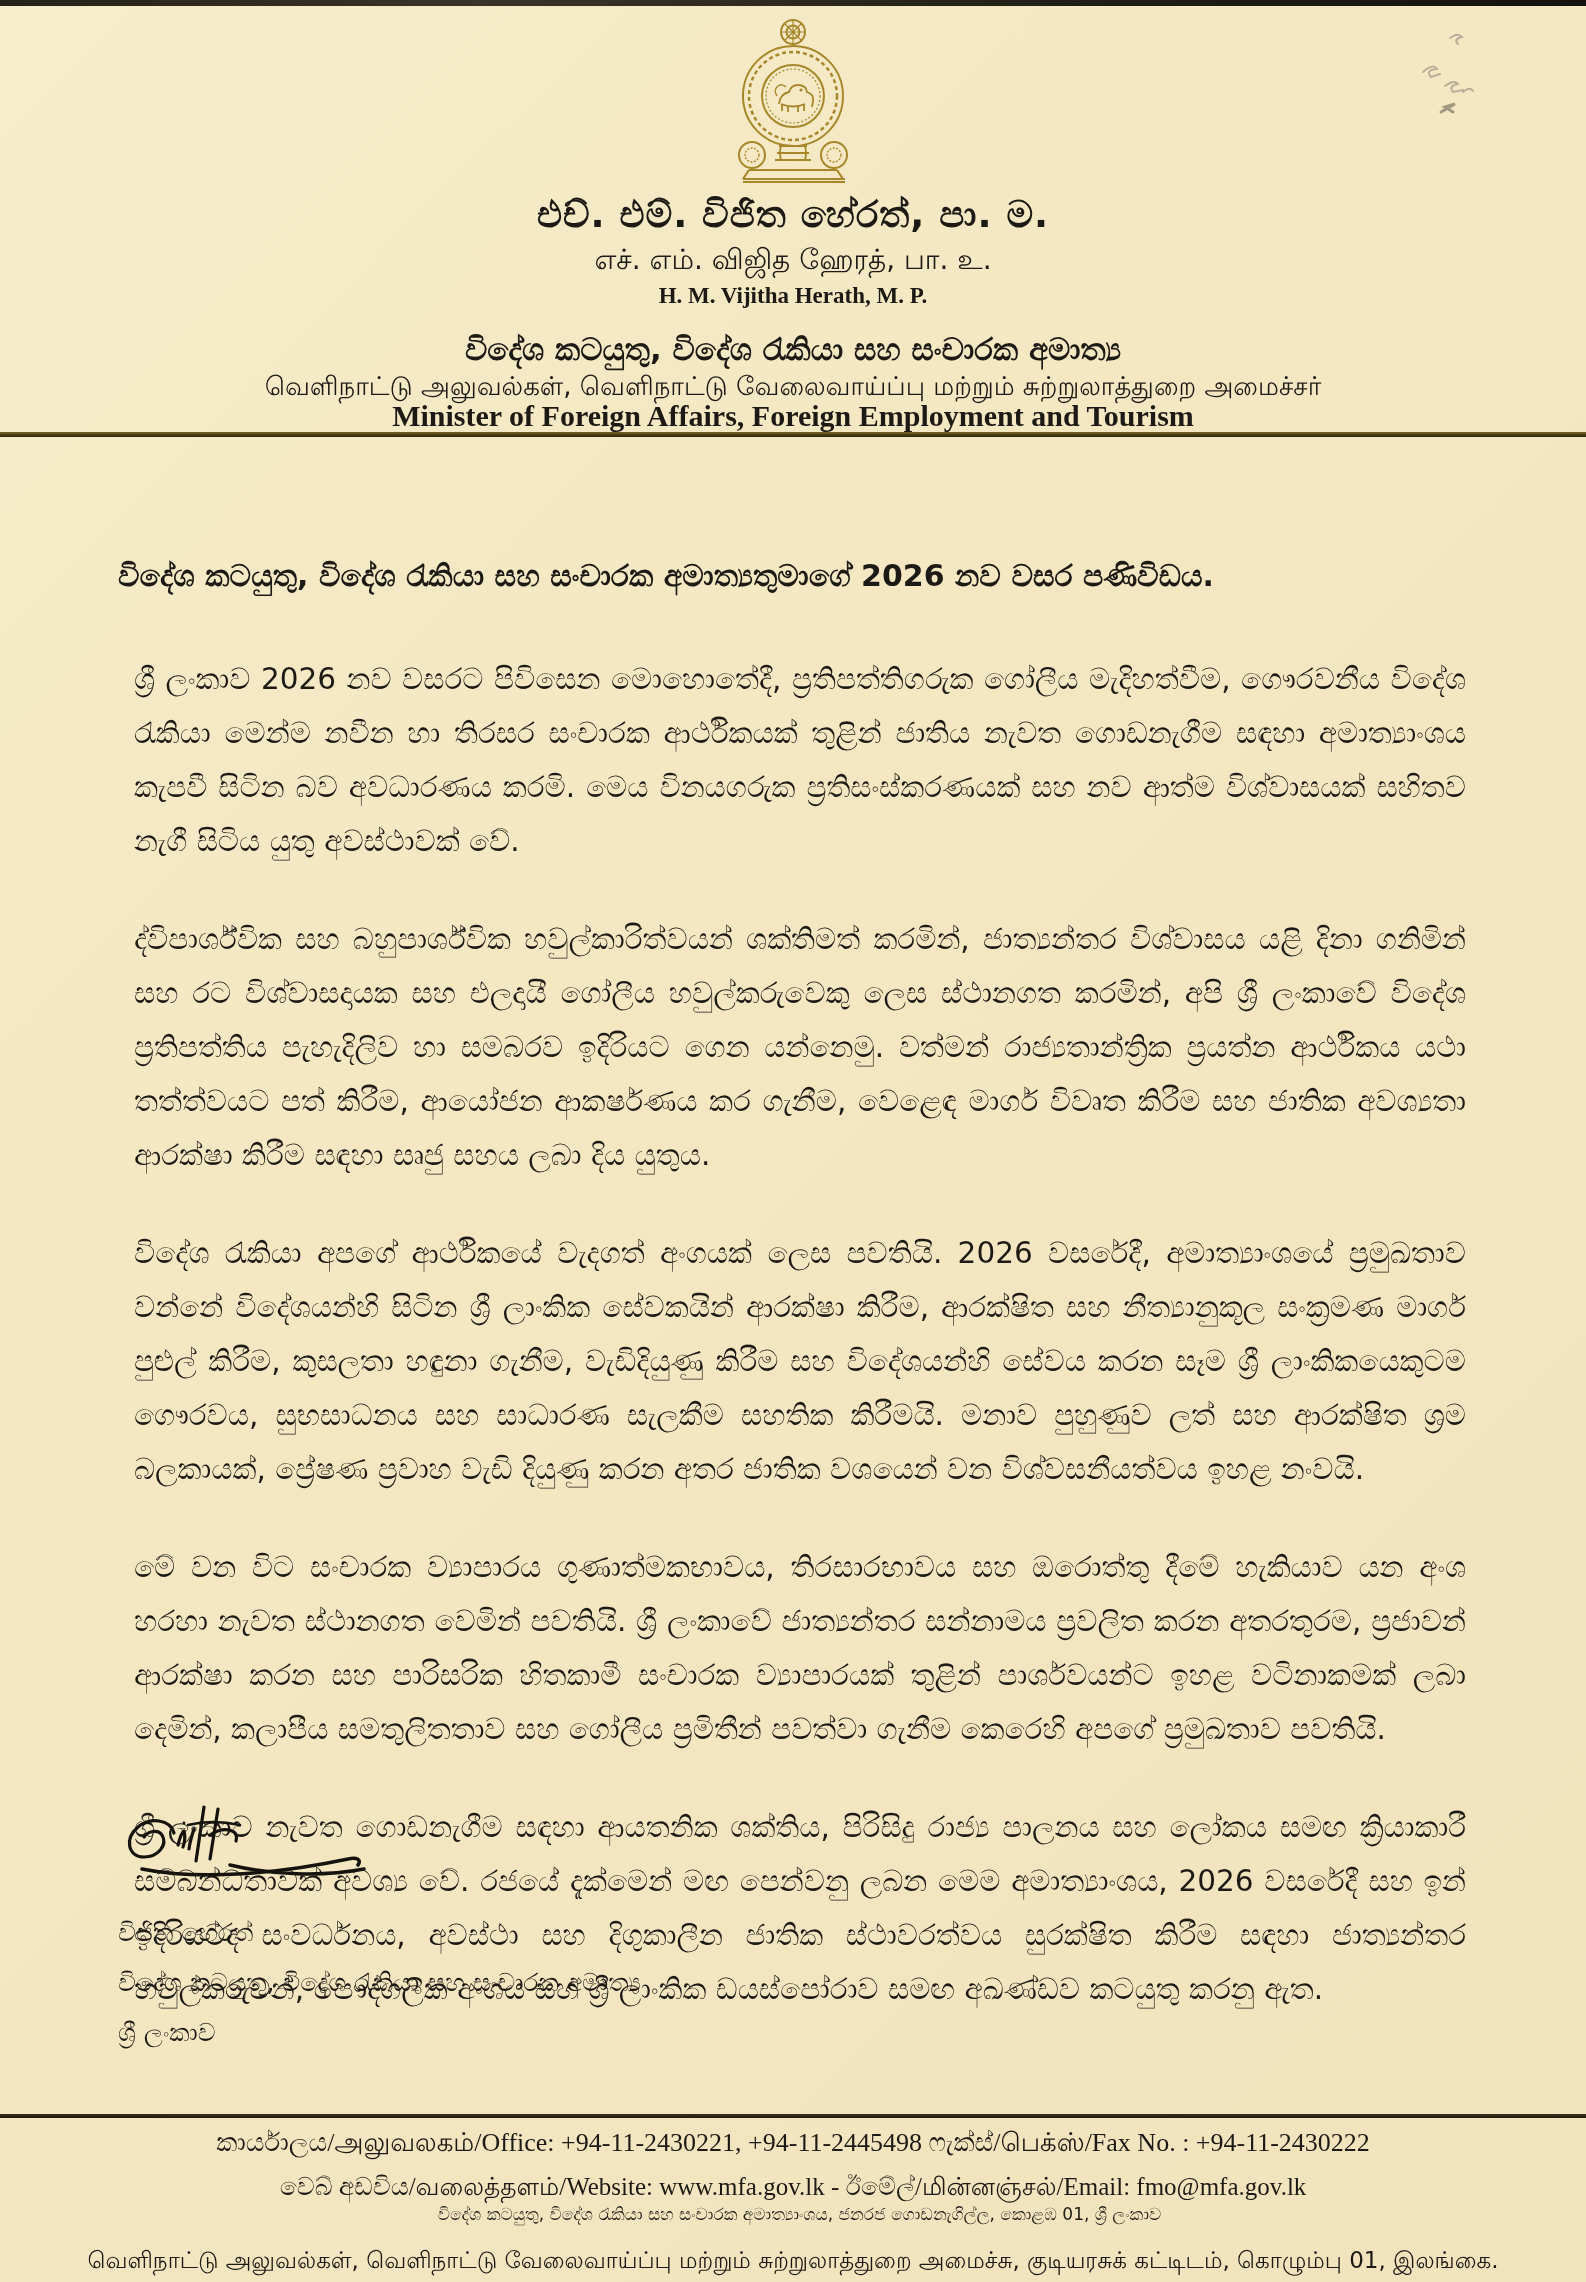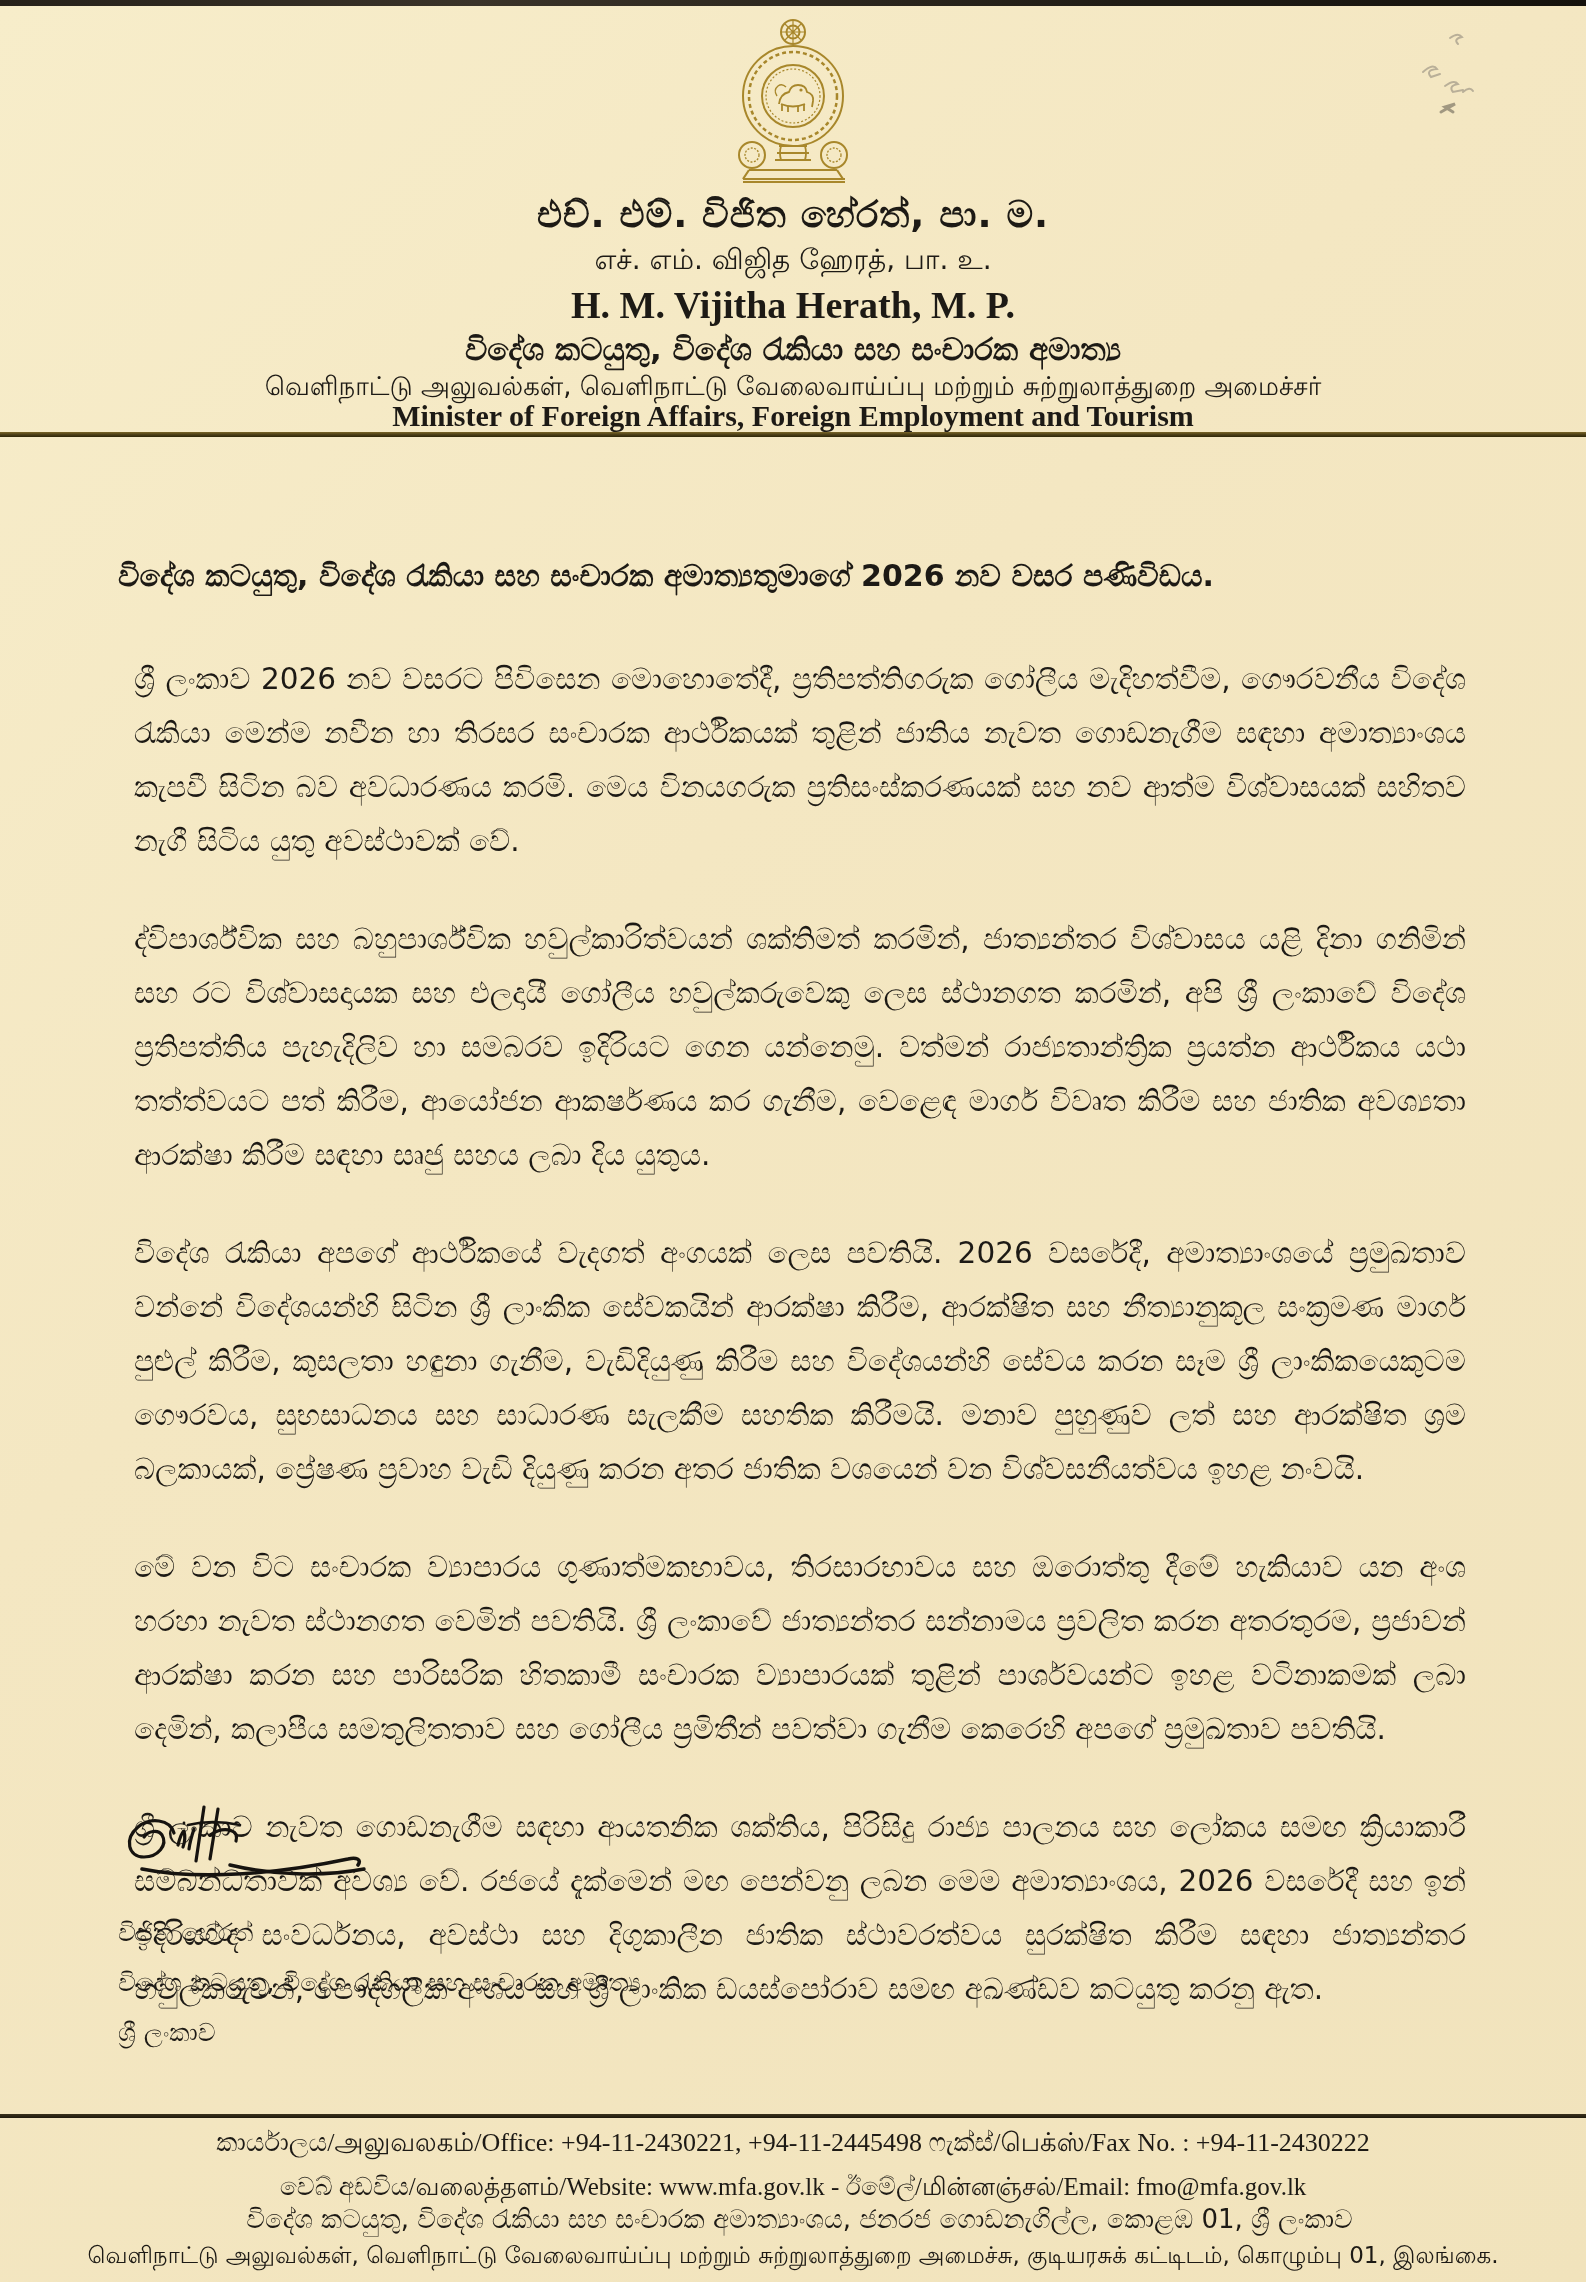--- a/index.html
+++ b/index.html
@@ -16,21 +16,21 @@
     position:absolute; top:0; left:0; width:100%; height:6px;
     background:linear-gradient(90deg,#26211a 0%, #3a3329 30%, #211d16 70%, #15120d 100%);
   }
   .emblem-wrap {
     position:absolute; top:16px; left:50%; transform:translateX(-50%);
     width:136px; height:172px;
   }
   .header-line { position:absolute; left:0; width:100%; text-align:center; white-space:nowrap; }
   .name-si { top:193px; font-size:37px; font-weight:bold; letter-spacing:1px; }
   .name-ta { top:243px; font-size:28px; }
-  .name-en { top:283px; font-size:38px; font-weight:bold; font-family:"Liberation Serif", serif; }
+  .name-en { top:283px; font-size:23px; font-weight:bold; font-family:"Liberation Serif", serif; }
   .min-si  { top:331px; font-size:31px; font-weight:bold; }
   .min-ta  { top:371px; font-size:26px; }
   .min-en  { top:399px; font-size:30px; font-weight:bold; font-family:"Liberation Serif", serif; }
   .header-rule {
     position:absolute; top:432px; left:0; width:100%; height:5px;
     background:linear-gradient(180deg,#7a6628 0%, #4a3d16 55%, #2e2708 100%);
   }
   .pencil-marks { position:absolute; top:20px; left:1395px; width:140px; height:130px; opacity:.55; }
 
   .subject {
@@ -54,21 +54,21 @@
     position:absolute; top:2114px; left:0; width:100%; height:4px;
     background:linear-gradient(180deg,#3b321c 0%, #1f1a0d 100%);
   }
   .footer {
     position:absolute; top:2128px; left:0; width:100%;
     text-align:center;
   }
   .footer div { white-space:nowrap;text-align:center; }
   .footer-line1 { font-size:26px; font-family:"Liberation Serif", serif; margin-bottom:12px; }
   .footer-line2 { font-size:25px; font-family:"Liberation Serif", serif; }
-  .footer-line3 { font-size:26px; margin-bottom:7px;padding-left:13px; }
+  .footer-line3 { font-size:17px; margin-bottom:23px;padding-left:13px; }
   .footer-line4 { font-size:23px; margin-bottom:6px; }
 </style>
 </head>
 <body>
 
 <div class="page">
 
   <div class="scan-edge-top"></div>
 
   <svg class="pencil-marks" viewBox="0 0 140 130">

